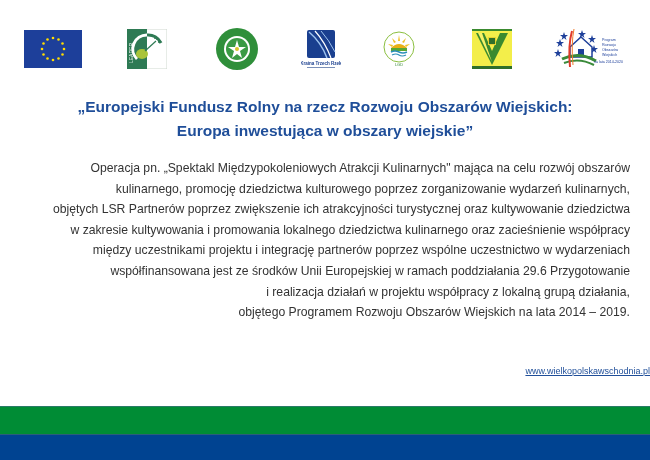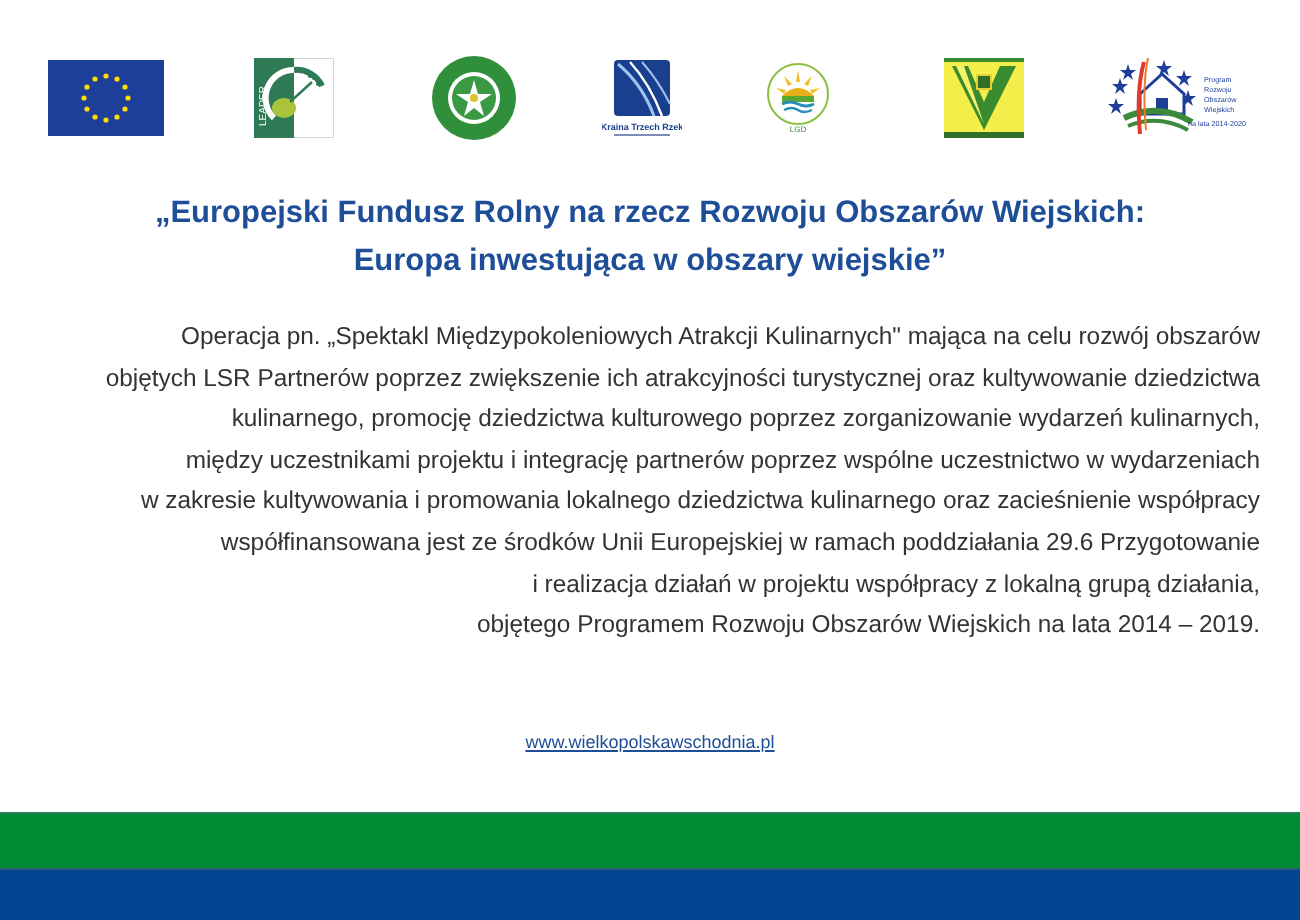--- a/index.html
+++ b/index.html
@@ -53,21 +53,21 @@
     }
     .body-text .line {
       display: block;
       white-space: nowrap;
     }
     .link {
       position: absolute;
       top: 366px;
       left: 0;
       width: 650px;
-      text-align: center;
+      text-align: right;
       font-size: 9px;
       color: #1f4e99;
       text-decoration: underline;
     }
     .band-green {
       position: absolute;
       left: 0;
       top: 406px;
       width: 650px;
       height: 28px;
@@ -202,24 +202,24 @@
       </g>
     </svg>
   </div>
 </div>
 
 <h1 class="title l1">„Europejski Fundusz Rolny na rzecz Rozwoju Obszarów Wiejskich:</h1>
 <h1 class="title l2">Europa inwestująca w obszary wiejskie”</h1>
 
 <div class="body-text">
   <span class="line">Operacja pn. „Spektakl Międzypokoleniowych Atrakcji Kulinarnych" mająca na celu rozwój obszarów</span>
+  <span class="line">kulinarnego, promocję dziedzictwa kulturowego poprzez zorganizowanie wydarzeń kulinarnych,</span>
   <span class="line">objętych LSR Partnerów poprzez zwiększenie ich atrakcyjności turystycznej oraz kultywowanie dziedzictwa</span>
-  <span class="line">kulinarnego, promocję dziedzictwa kulturowego poprzez zorganizowanie wydarzeń kulinarnych,</span>
+  <span class="line">w zakresie kultywowania i promowania lokalnego dziedzictwa kulinarnego oraz zacieśnienie współpracy</span>
   <span class="line">między uczestnikami projektu i integrację partnerów poprzez wspólne uczestnictwo w wydarzeniach</span>
-  <span class="line">w zakresie kultywowania i promowania lokalnego dziedzictwa kulinarnego oraz zacieśnienie współpracy</span>
   <span class="line">współfinansowana jest ze środków Unii Europejskiej w ramach poddziałania 29.6 Przygotowanie</span>
   <span class="line">i realizacja działań w projektu współpracy z lokalną grupą działania,</span>
   <span class="line">objętego Programem Rozwoju Obszarów Wiejskich na lata 2014 – 2019.</span>
 </div>
 
 <a class="link">www.wielkopolskawschodnia.pl</a>
 
 <div class="band-green"></div>
 <div class="band-blue"></div>
 

